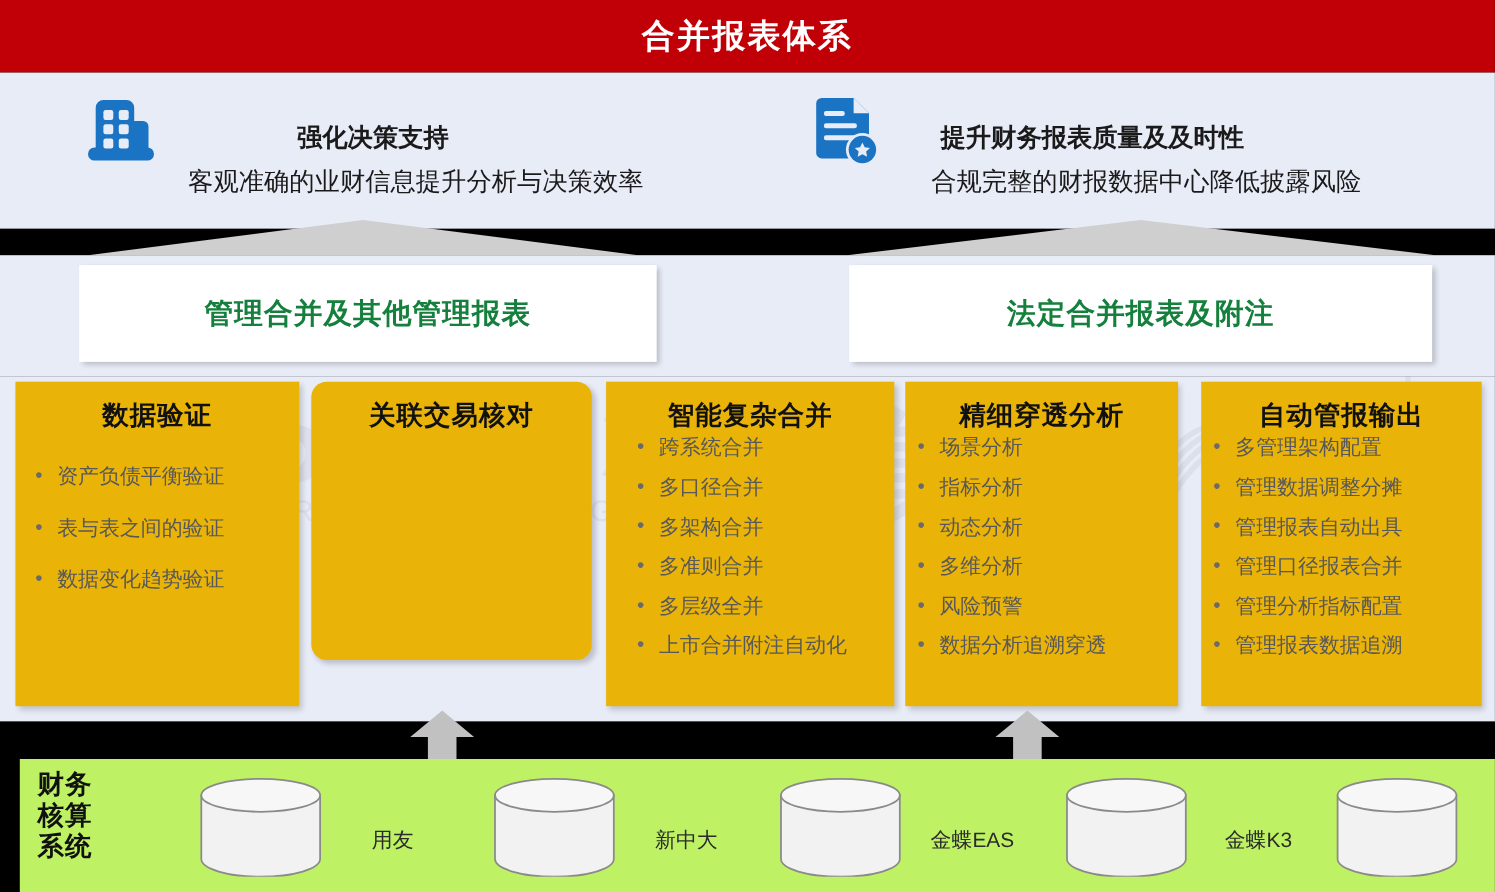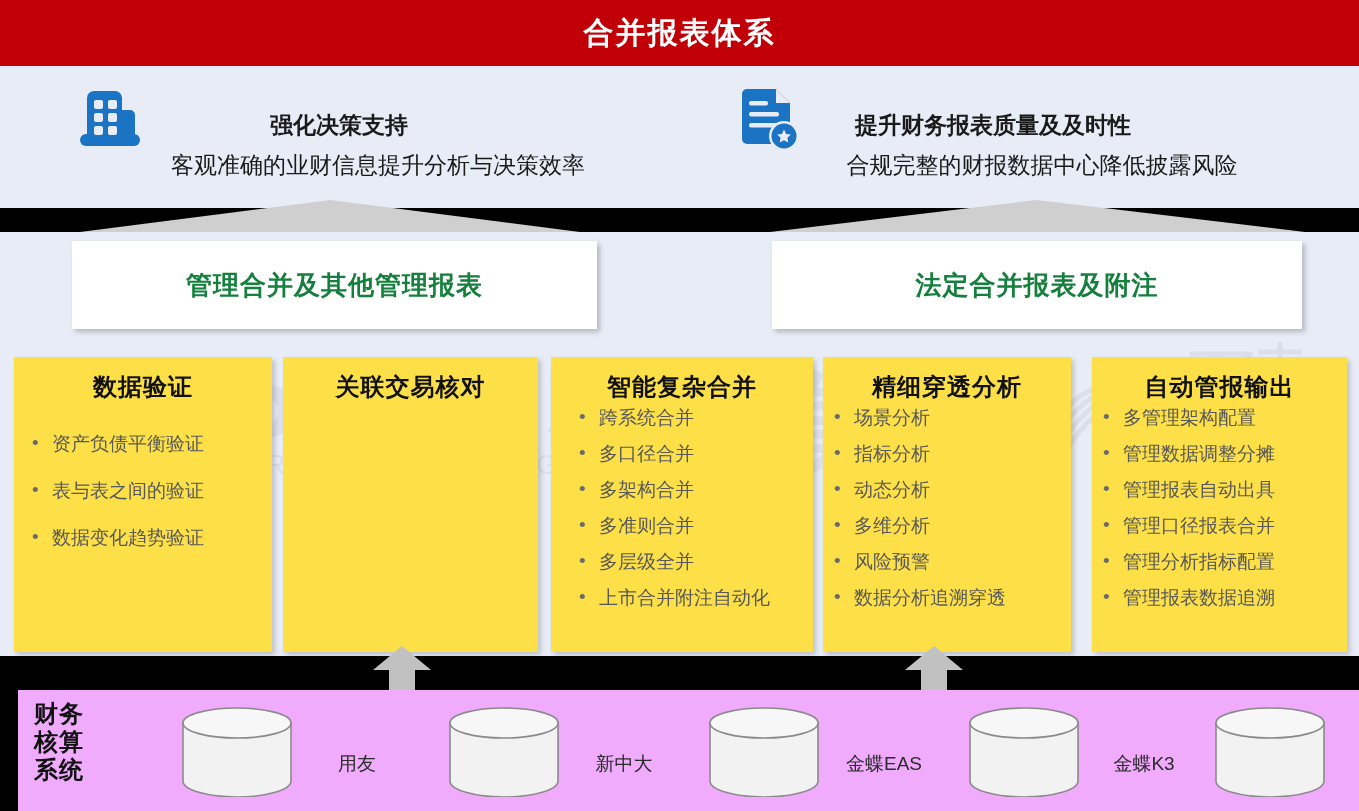--- a/index.html
+++ b/index.html
@@ -159,22 +159,22 @@
   }
   .wm-mark {
     position: absolute;
     left: 1040px; top: -8px;
     width: 300px; height: 190px;
     opacity: 0.10;
   }
 
   .fcard {
     position: absolute;
-    top: 357px;
-    background: #fde047;
+    top: 347px;
+    background: #eab308;
     box-shadow: 3px 3px 5px rgba(0,0,0,0.18);
     overflow: hidden;
   }
   .fcard-title {
     font-size: 24px;
     font-weight: bold;
     color: #111111;
     text-align: center;
     margin-top: 14px;
     letter-spacing: 1px;
@@ -197,21 +197,21 @@
     content: "\2022";
     position: absolute;
     left: 6px;
     top: -1px;
     color: #6a6a6a;
     font-size: 19px;
   }
 
   
   .fcard-1 { left: 14px;   width: 258px; height: 295px; }
-  .fcard-2 { left: 283px;  width: 255px; height: 295px; }
+  .fcard-2 { left: 283px;  width: 255px; height: 253px; border-radius: 14px; }
   .fcard-3 { left: 551px;  width: 262px; height: 295px; }
   .fcard-4 { left: 823px;  width: 248px; height: 295px; }
   .fcard-5 { left: 1092px; width: 255px; height: 295px; }
 
   .fcard-1 ul { margin-top: 28px; padding-left: 12px; }
   .fcard-2 ul { margin-top: 38px; padding-left: 5px; }
   .fcard-3 ul { margin-top: 2px;  padding-left: 22px; }
   .fcard-4 ul { margin-top: 2px;  padding-left: 5px; }
   .fcard-5 ul { margin-top: 2px;  padding-left: 5px; }
 
@@ -232,21 +232,21 @@
     height: 48px;
   }
   .up-arrow-1 { left: 371px; }
   .up-arrow-2 { left: 903px; }
 
   
   .source-band {
     position: absolute;
     left: 18px; top: 690px;
     width: 1341px; height: 121px;
-    background: #f0abfc;
+    background: #bef264;
   }
   .source-title {
     position: absolute;
     left: 16px; top: 10px;
     width: 92px;
     font-size: 24px;
     font-weight: bold;
     color: #111111;
     line-height: 1.16;
     letter-spacing: 1px;

